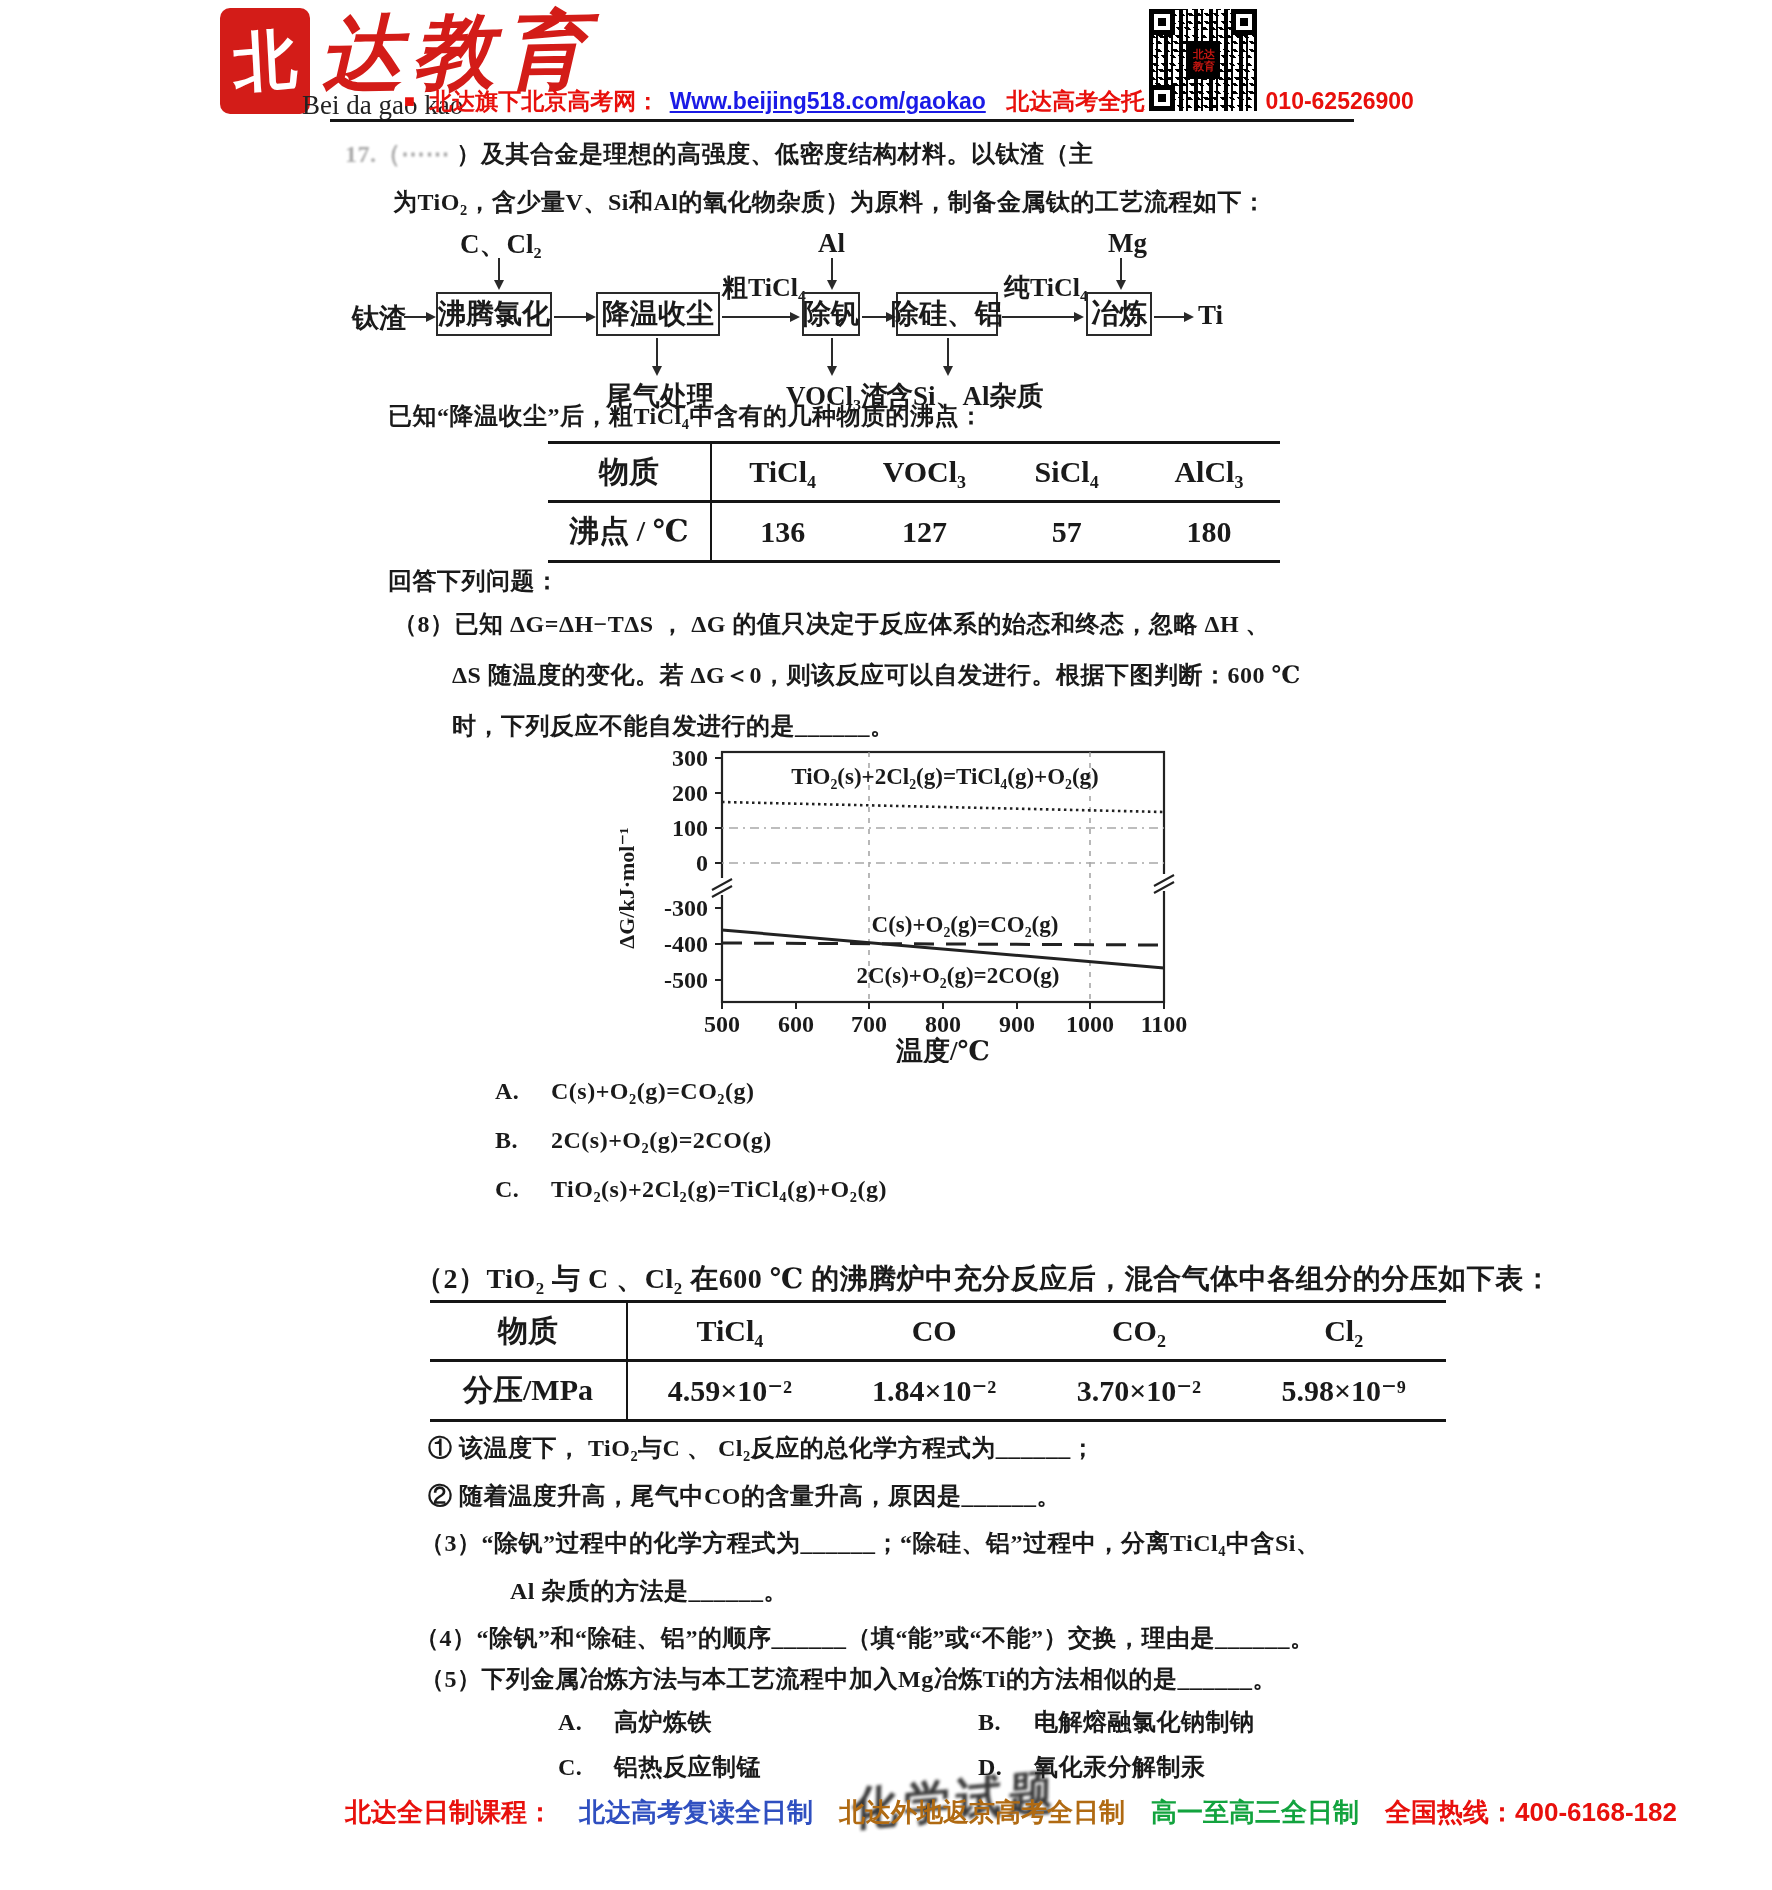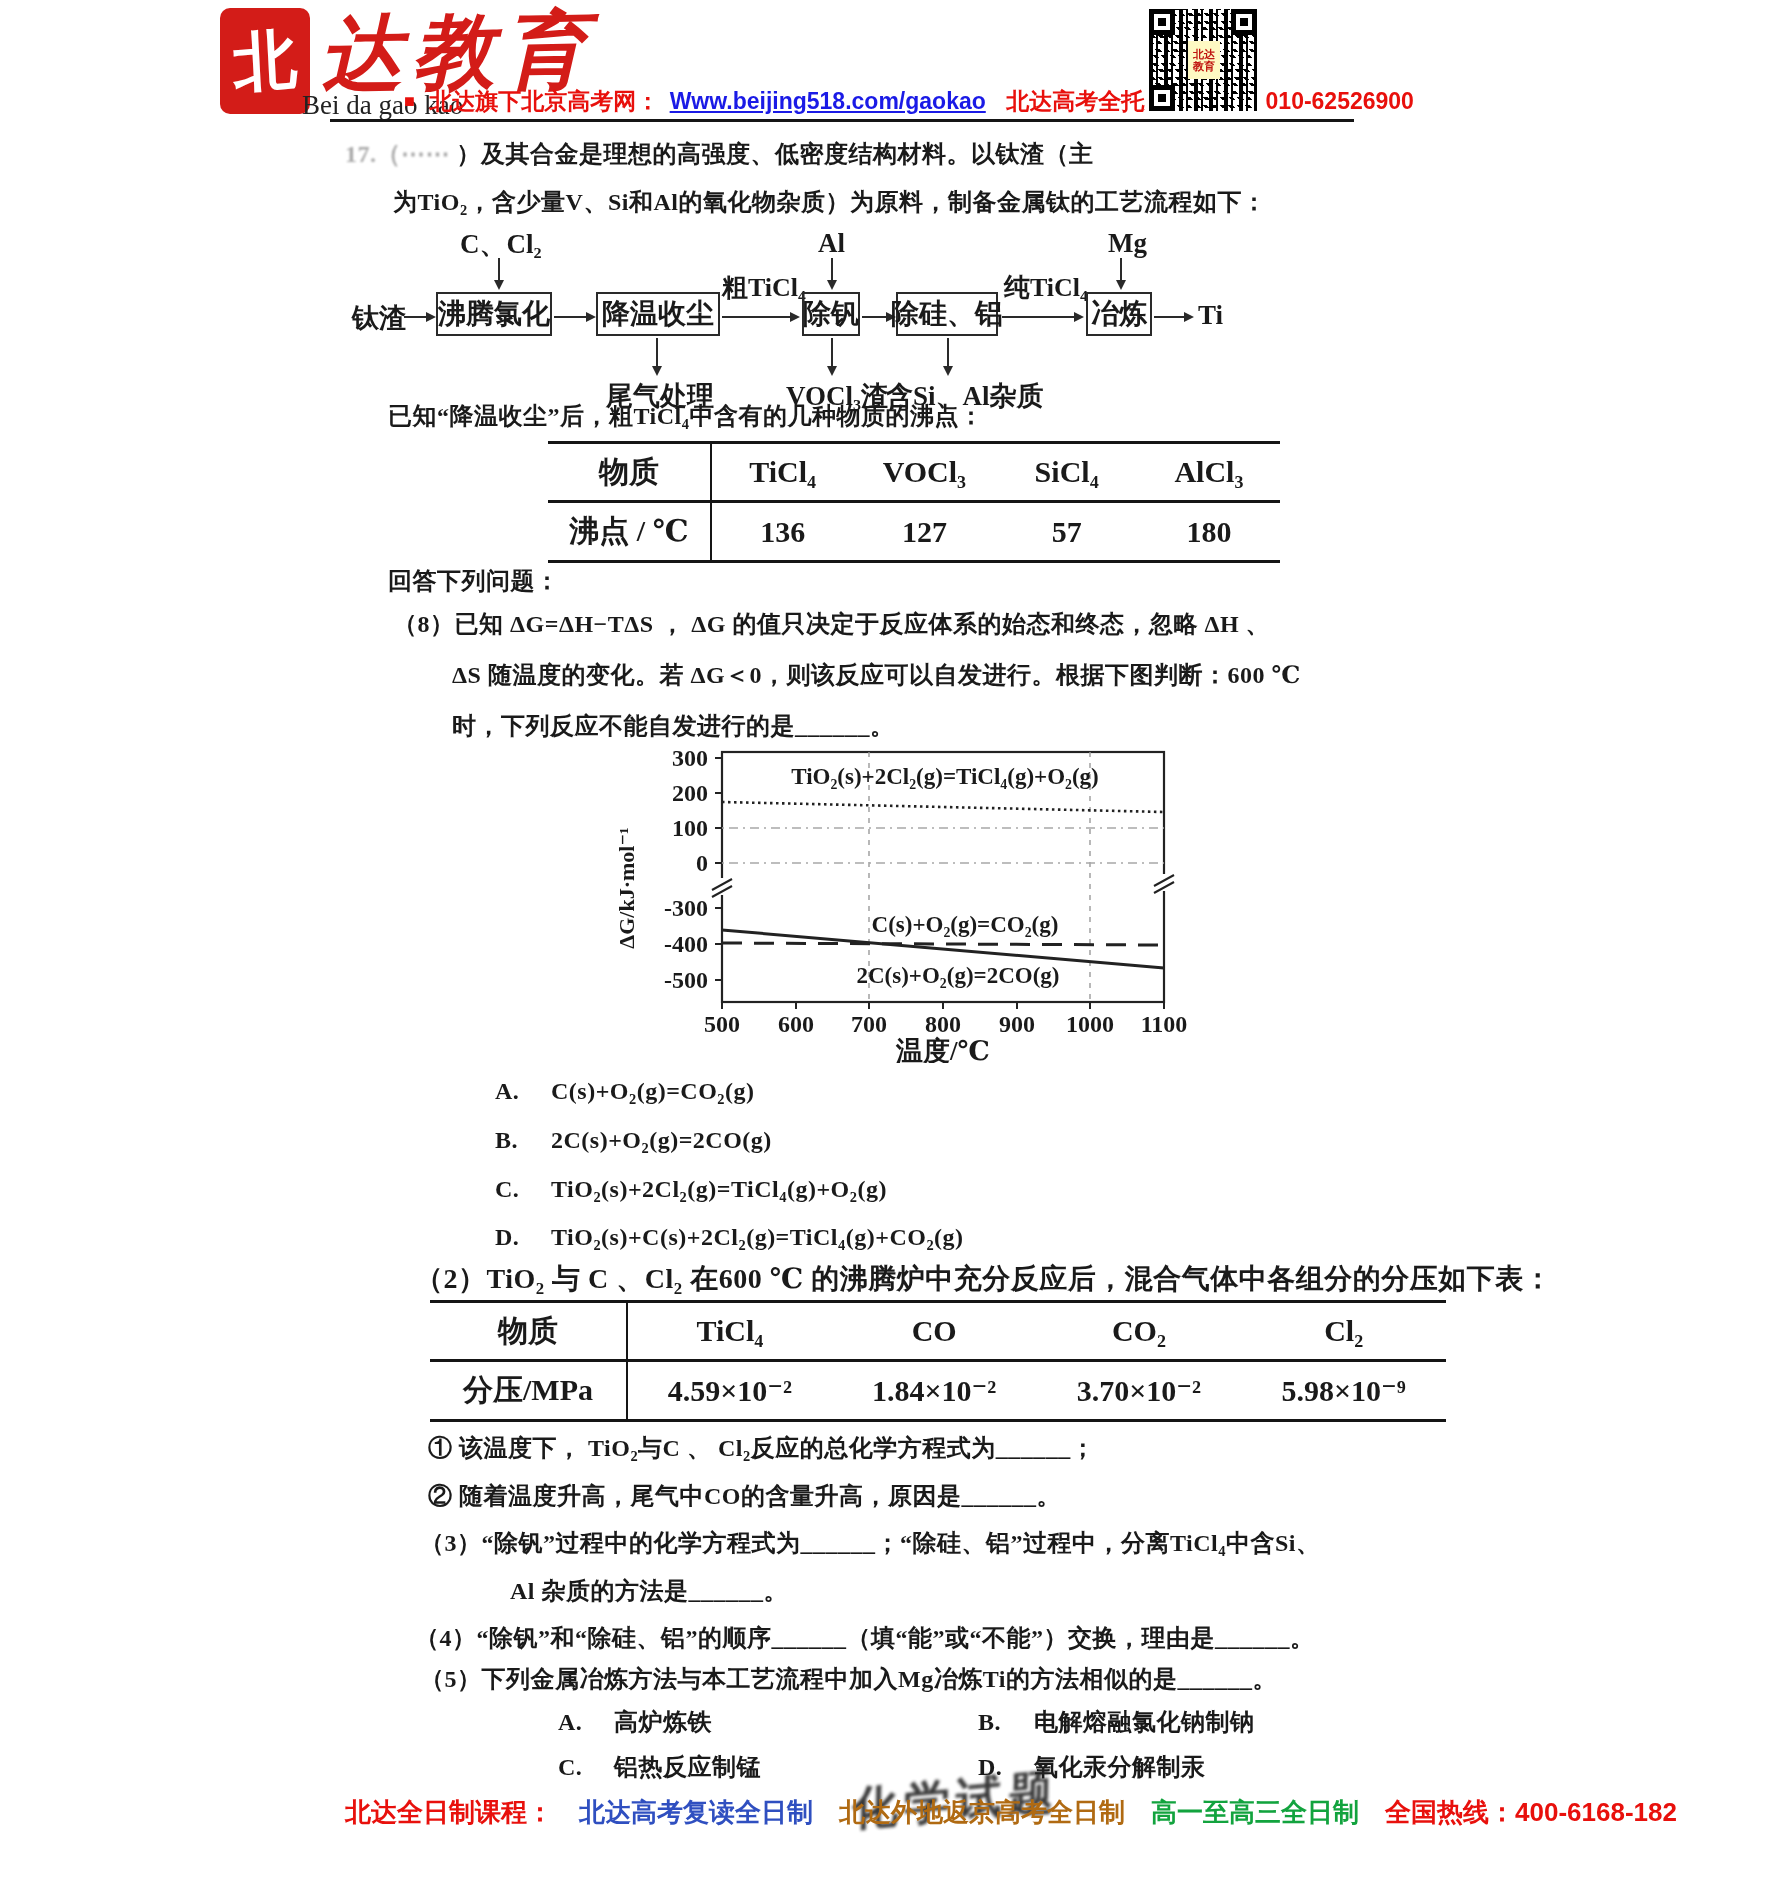--- a/index.html
+++ b/index.html
@@ -23,21 +23,21 @@
 
   
   .qr{position:absolute;left:1145px;top:5px;width:116px;height:110px;background:#fff;}
   .qr .noise{position:absolute;inset:4px;
      background:
        repeating-linear-gradient(90deg,#000 0 4px,transparent 4px 7px,#000 7px 9px,transparent 9px 15px),
        repeating-linear-gradient(0deg,#fff 0 3px,transparent 3px 6px,#fff 6px 11px,transparent 11px 14px),
        repeating-linear-gradient(45deg,#000 0 3px,#fff 3px 6px);}
   .finder{position:absolute;width:26px;height:26px;border:5px solid #000;background:#fff;box-sizing:border-box;}
   .finder::after{content:"";position:absolute;left:4px;top:4px;width:8px;height:8px;background:#000;}
-  .qr-logo{position:absolute;left:43px;top:36px;width:32px;height:38px;background:#fef9c3;
+  .qr-logo{position:absolute;left:43px;top:36px;width:32px;height:38px;background:#000000;
            display:flex;flex-direction:column;align-items:center;justify-content:center;
            font-size:11px;line-height:12px;color:#c01510;font-weight:bold;}
 
   
   .line{position:absolute;white-space:nowrap;font-size:24px;letter-spacing:0.5px;}
   .faint{opacity:0.38;filter:blur(1.2px);}
 
   
   .flow{position:absolute;left:350px;top:228px;width:880px;height:200px;font-size:27px;}
   .flow .ftext{position:absolute;white-space:nowrap;}
@@ -242,23 +242,20 @@
 
   <div class="line opt" style="left:495px;top:1078px;">
     <span class="lab">A.</span><span>C(s)+O₂(g)=CO₂(g)</span>
   </div>
   <div class="line opt" style="left:495px;top:1127px;">
     <span class="lab">B.</span><span>2C(s)+O₂(g)=2CO(g)</span>
   </div>
   <div class="line opt" style="left:495px;top:1176px;">
     <span class="lab">C.</span><span>TiO₂(s)+2Cl₂(g)=TiCl₄(g)+O₂(g)</span>
   </div>
-  <div class="line opt" style="left:495px;top:1224px;">
-    <span class="lab">D.</span><span>TiO₂(s)+C(s)+2Cl₂(g)=TiCl₄(g)+CO₂(g)</span>
-  </div>
 
   <div class="line" style="left:415px;top:1260px;font-size:28px;">（2）TiO₂ 与 C 、Cl₂ 在600 ℃ 的沸腾炉中充分反应后，混合气体中各组分的分压如下表：</div>
 
   <table class="t t2">
     <tbody>
         <tr class="hd">
       <td class="c0" style="width:196px;">物质</td>
       <td>TiCl₄</td>
       <td>CO</td>
       <td>CO₂</td>

